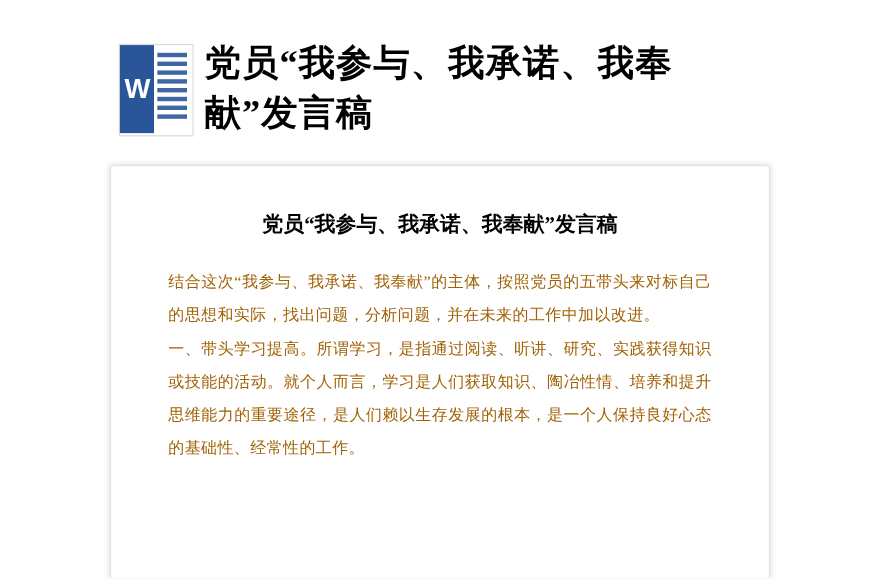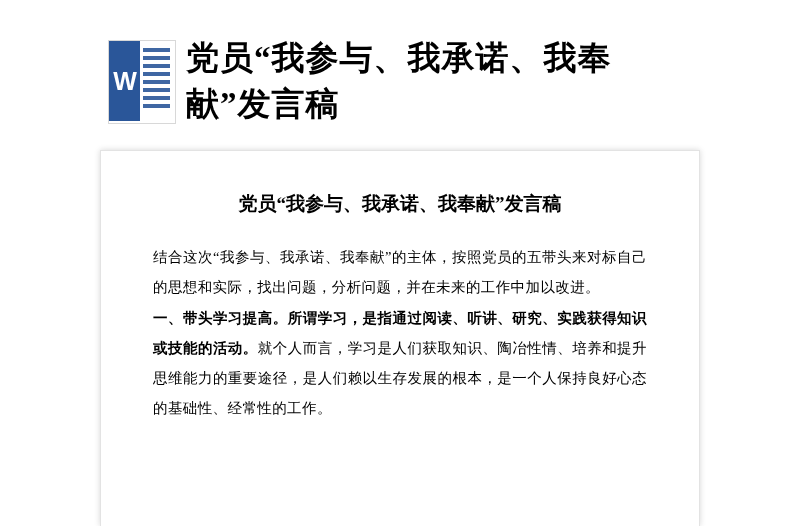--- a/index.html
+++ b/index.html
@@ -102,27 +102,27 @@
     font-weight: bold;
     font-size: 19px;
     letter-spacing: 0px;
     color: #000000;
     margin: 6px 0 26px 0;
     font-family: "Liberation Serif", "DejaVu Serif", serif;
   }
   .doc-p {
     font-size: 14.5px;
     line-height: 2.05;
-    color: #000000;
+    color: #a16207;
     text-align: justify;
     margin: 0 0 2px 0;
     letter-spacing: 0.4px;
   }
   .doc-p b {
-    font-weight: bold;
+    font-weight: normal;
   }
 </style>
 </head>
 <body>
 
 <div class="page">
 
   <div class="header">
     <div class="word-icon">
       <div class="blue-block">

